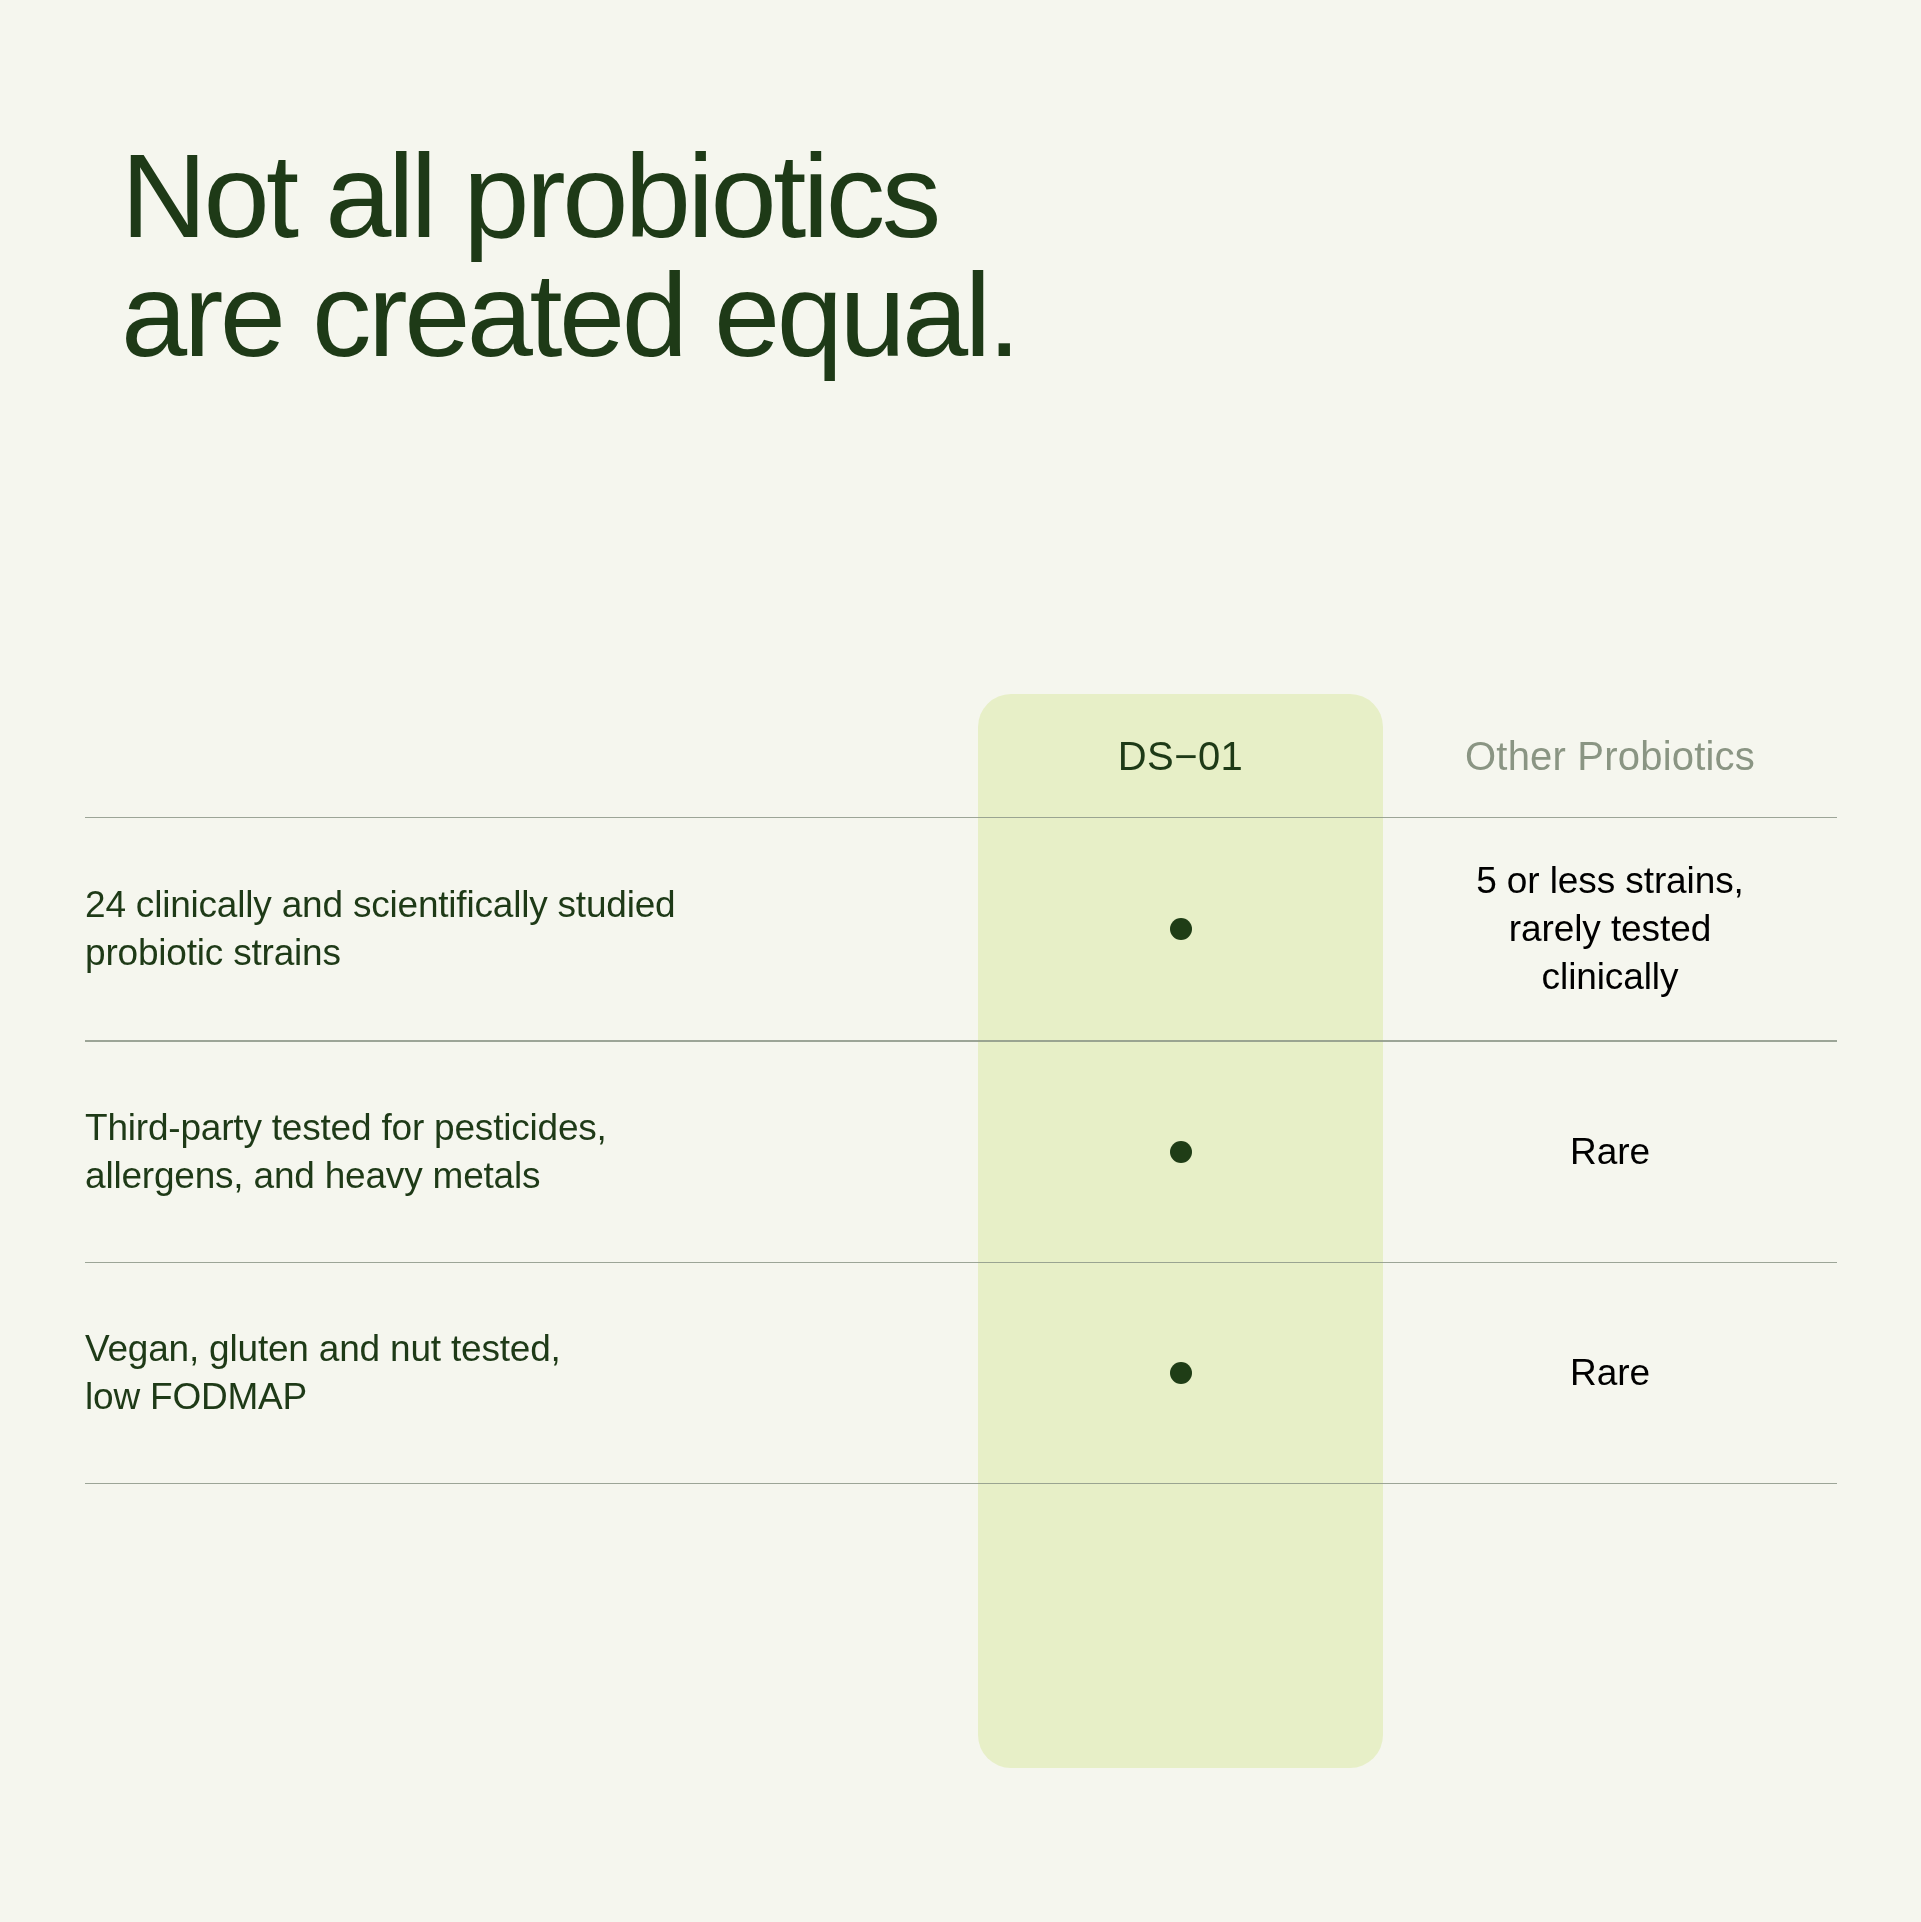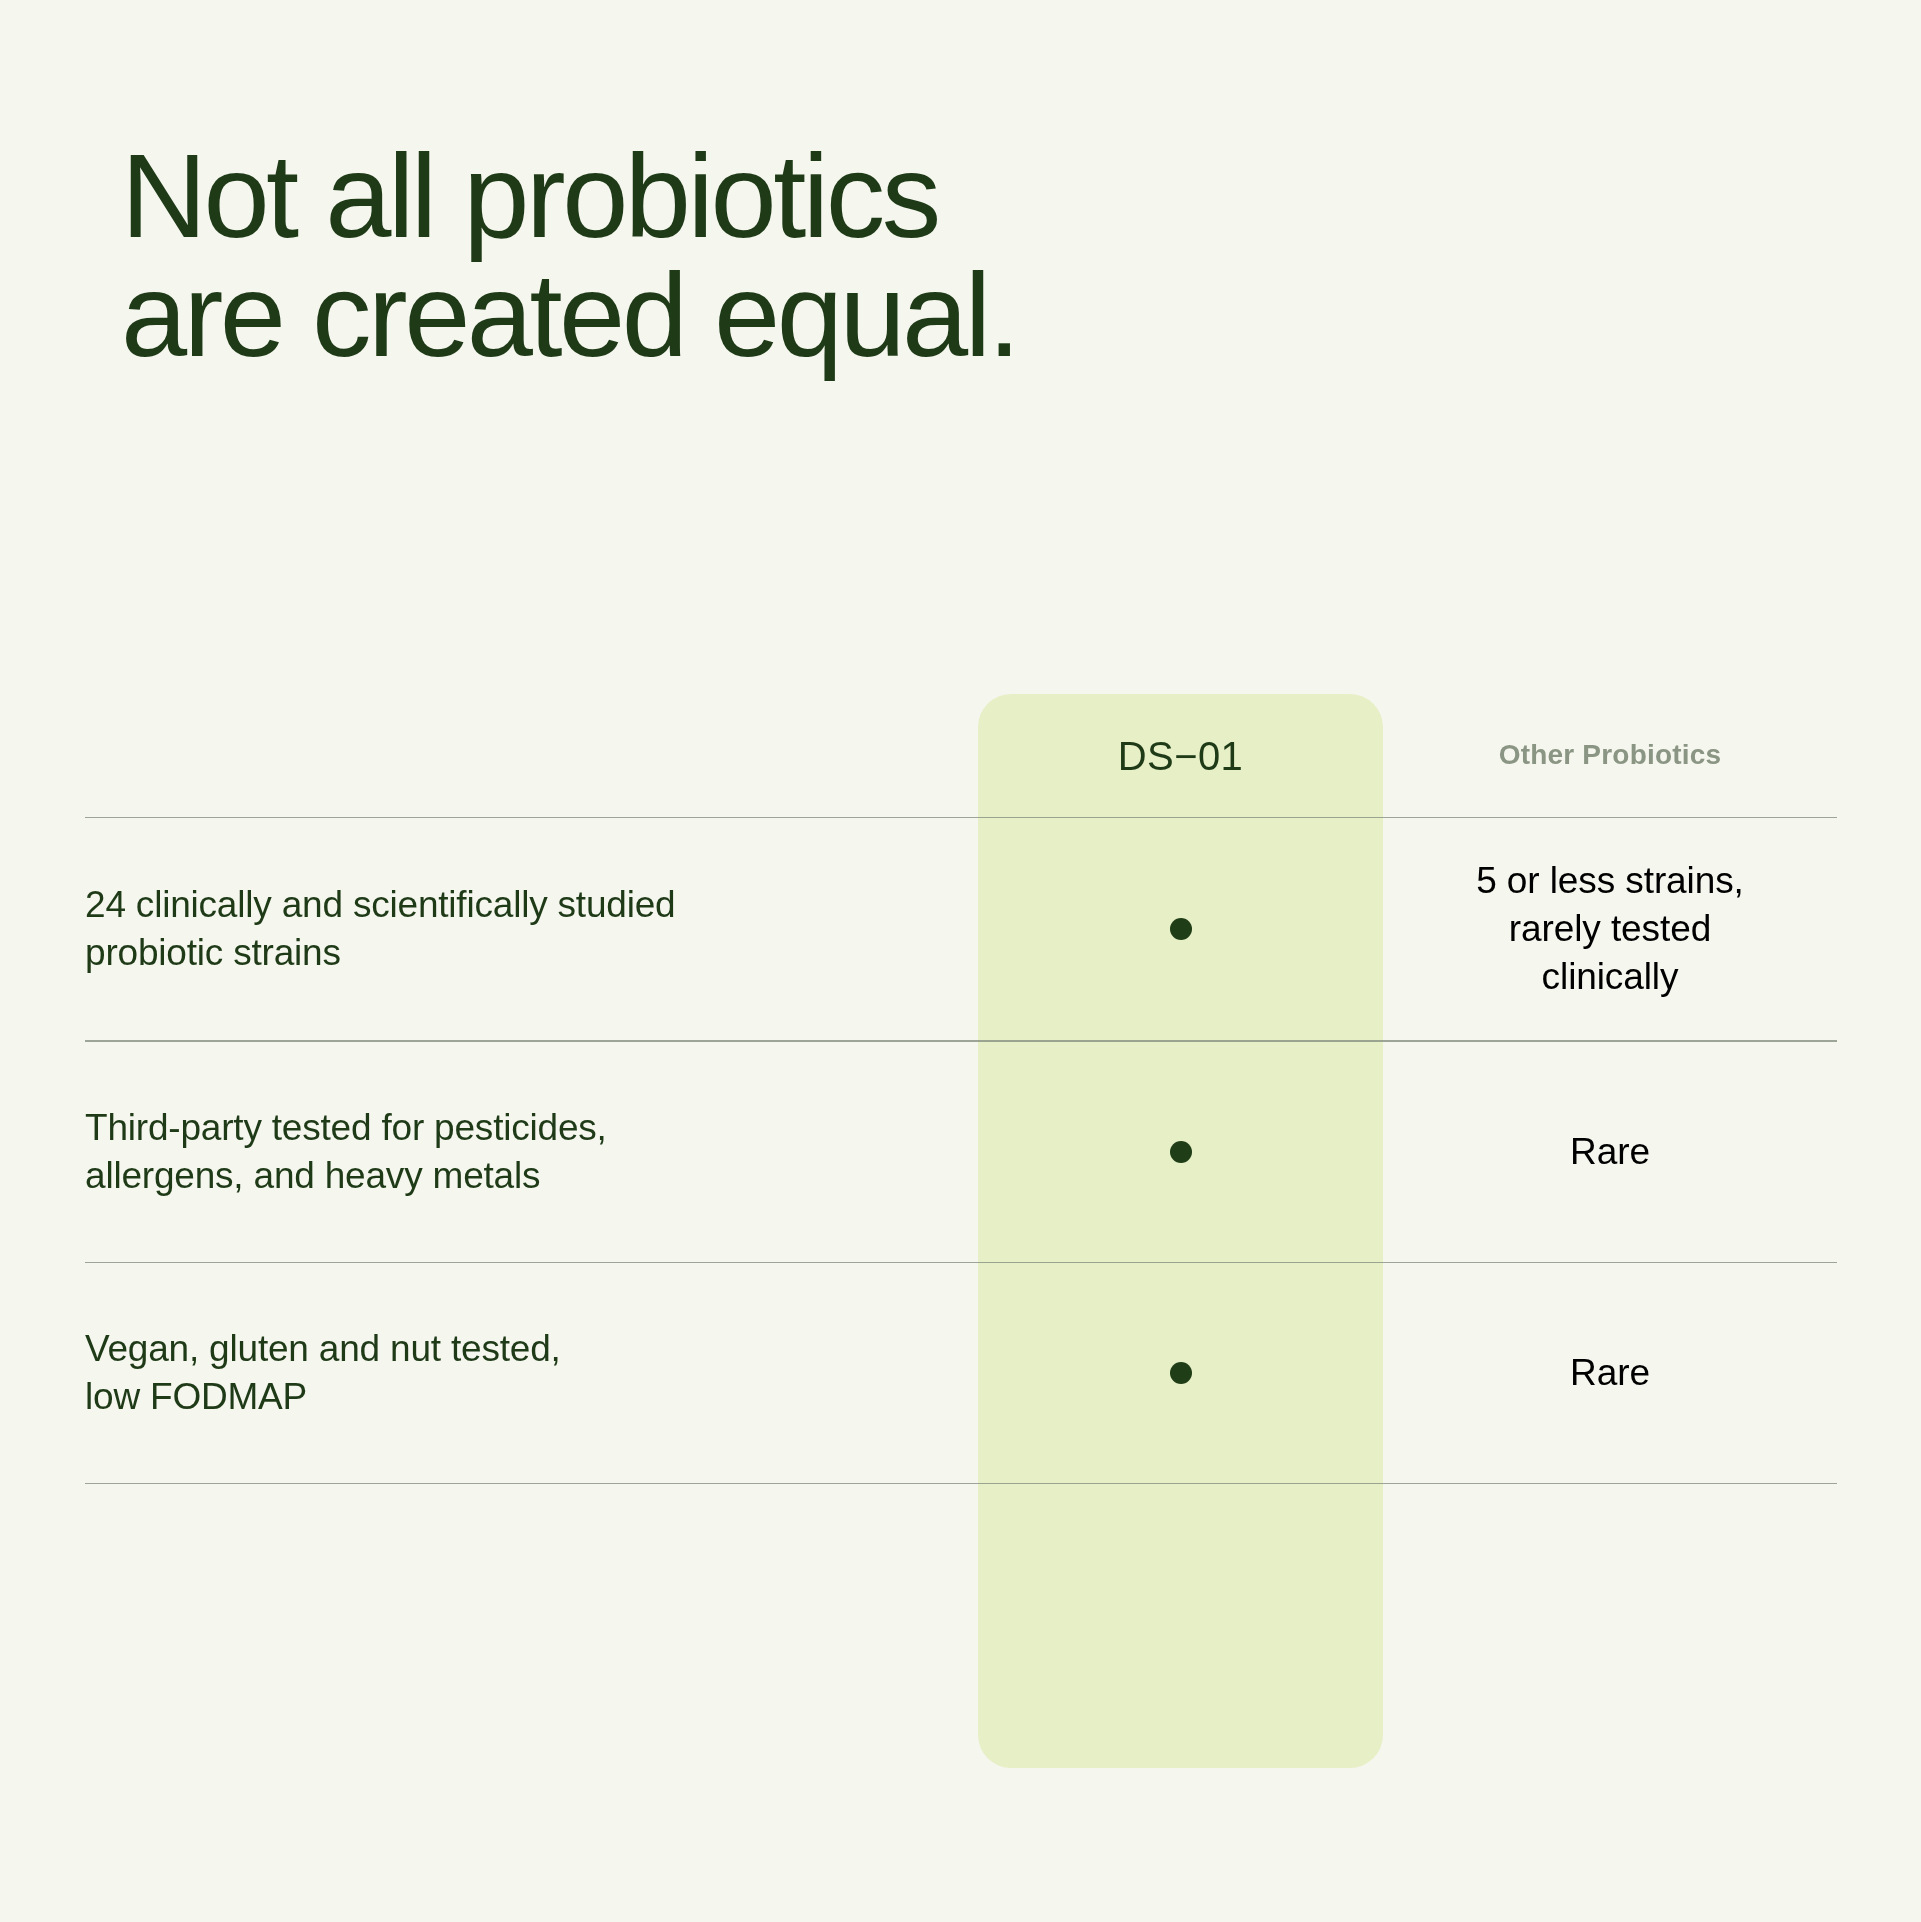--- a/index.html
+++ b/index.html
@@ -104,24 +104,23 @@
     align-items: center;
   }
   .hdr-ds {
     color: #1E3A17;
     font-size: 40px;
     letter-spacing: 0.4px;
     line-height: 1.1;
   }
   .hdr-other {
     color: #8A9583;
-    font-size: 28px;
+    font-size: 40px;
     letter-spacing: 0.2px;
     line-height: 1.1;
-    font-weight: bold;
   }
 
   
   .sep {
     width: 1752px;
     height: 1px;
     background: #8C9687;
     opacity: 0.85;
   }
 

